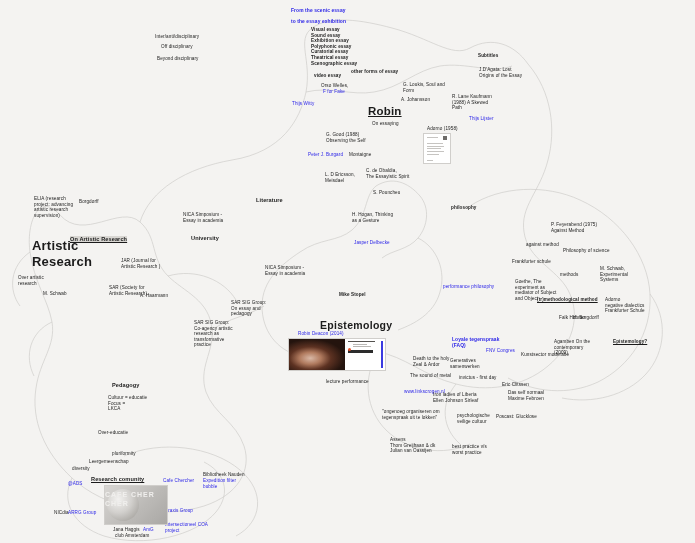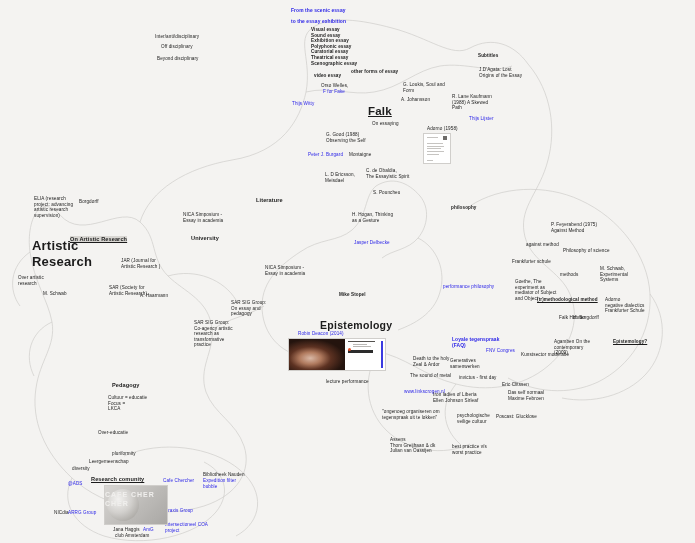--- a/index.html
+++ b/index.html
@@ -120,21 +120,21 @@
     <path d="M456 384 C440 404 442 428 460 444"></path>
 
     <path d="M418 238 C438 248 446 272 440 292 C434 314 414 324 398 330"></path>
 
     <path d="M306 92 C330 86 352 96 374 92 C400 88 416 70 440 66 C466 62 492 74 512 66"></path>
   </svg>
 
   <div class="node t-big" style="left:32px;top:238px;">Artistic
 Research</div>
   <div class="node t-sub t-ul t-hl" style="left:70px;top:236px;">On Artistic Research</div>
-  <div class="node t-huge t-ul" style="left:368px;top:104px;">Falk</div>
+  <div class="node t-huge t-ul" style="left:368px;top:104px;">Robin</div>
   <div class="node t-small" style="left:372px;top:121px;">On essaying</div>
   <div class="node t-title" style="left:320px;top:319px;">Epistemology</div>
   <div class="node t-sub" style="left:112px;top:382px;">Pedagogy</div>
   <div class="node t-sub" style="left:256px;top:197px;">Literature</div>
   <div class="node t-sub" style="left:191px;top:235px;">University</div>
   <div class="node t-smallb" style="left:451px;top:205px;">philosophy</div>
   <div class="node t-sub t-ul" style="left:91px;top:476px;">Research comunity</div>
   <div class="node t-smallb" style="left:478px;top:53px;">Subtitles</div>
   <div class="node t-smallb" style="left:314px;top:73px;">video essay</div>
   <div class="node t-smallb" style="left:351px;top:69px;">other forms of essay</div>

